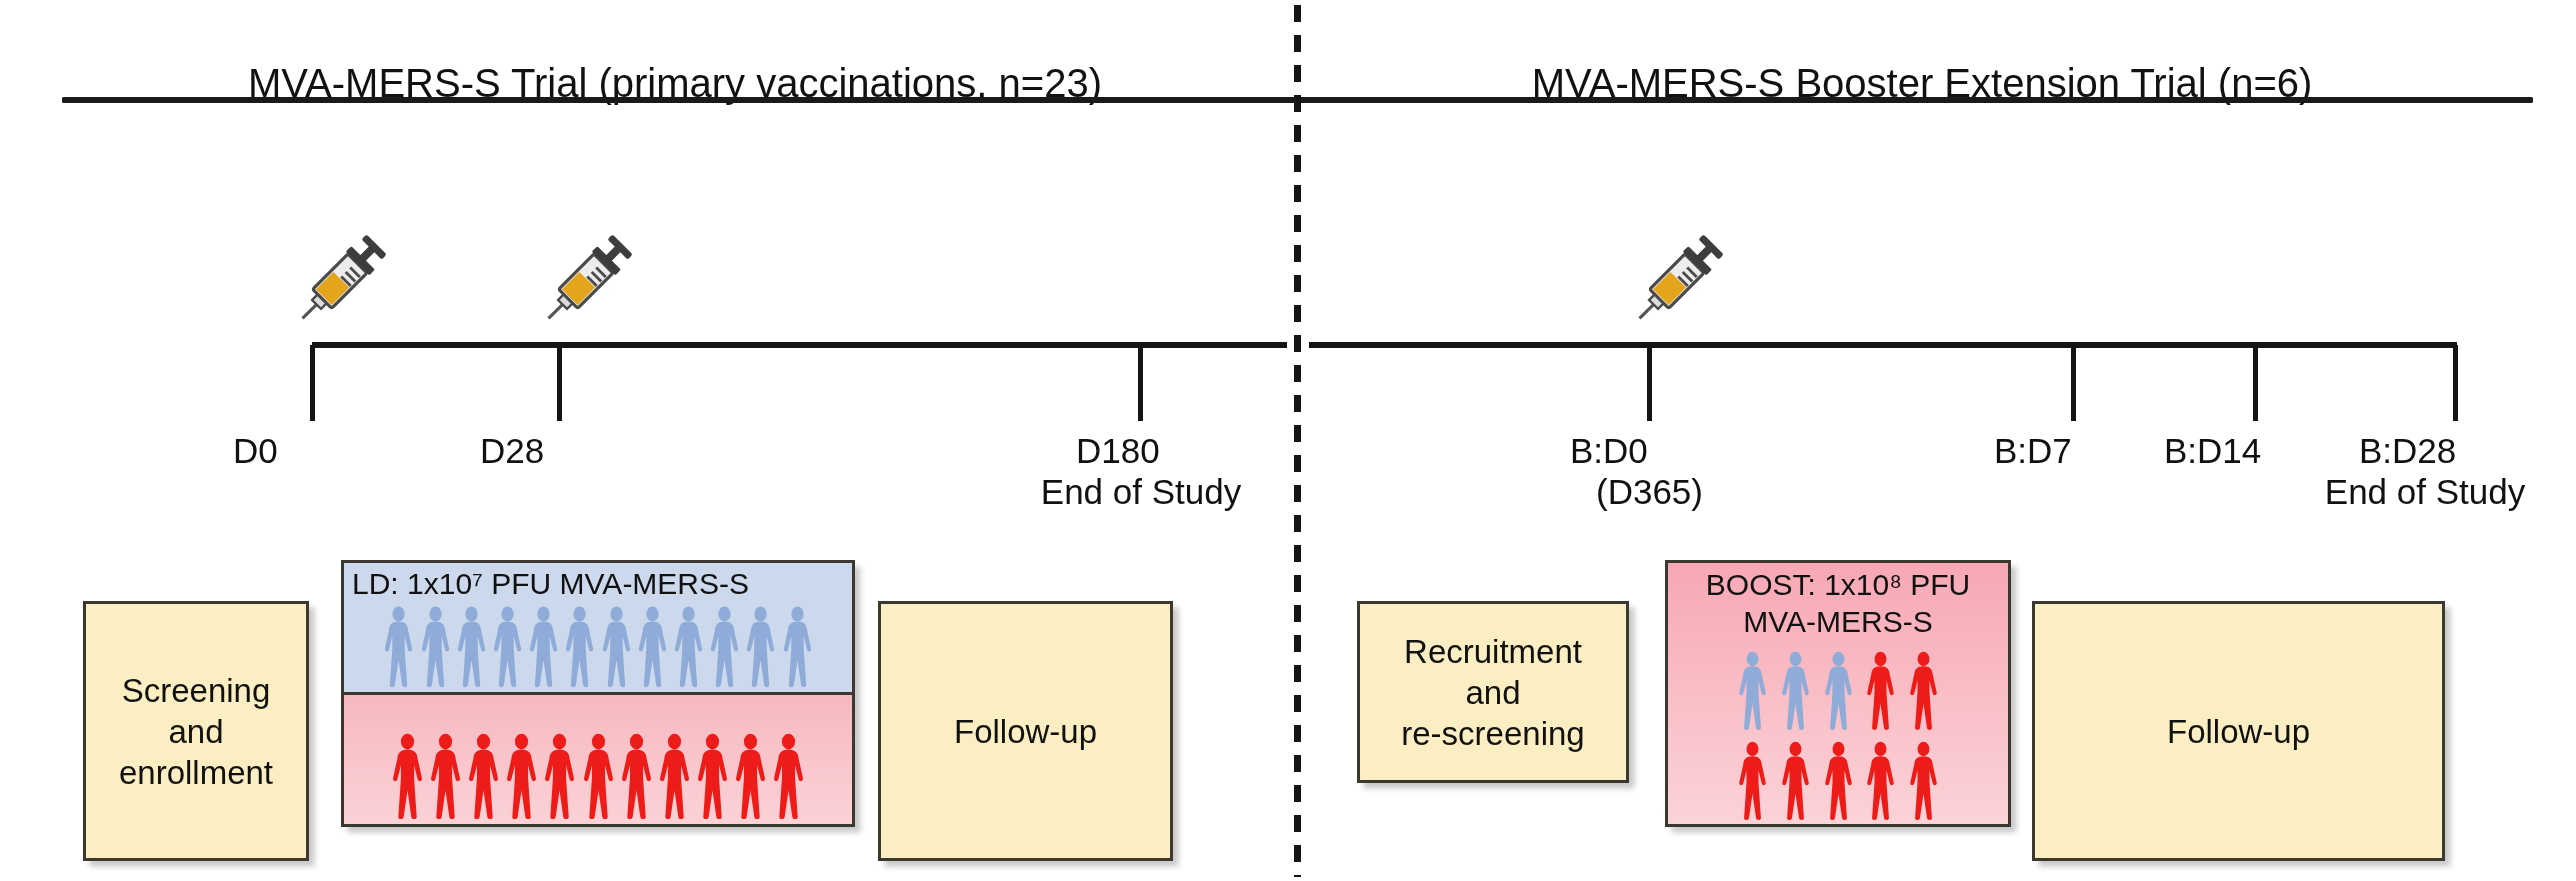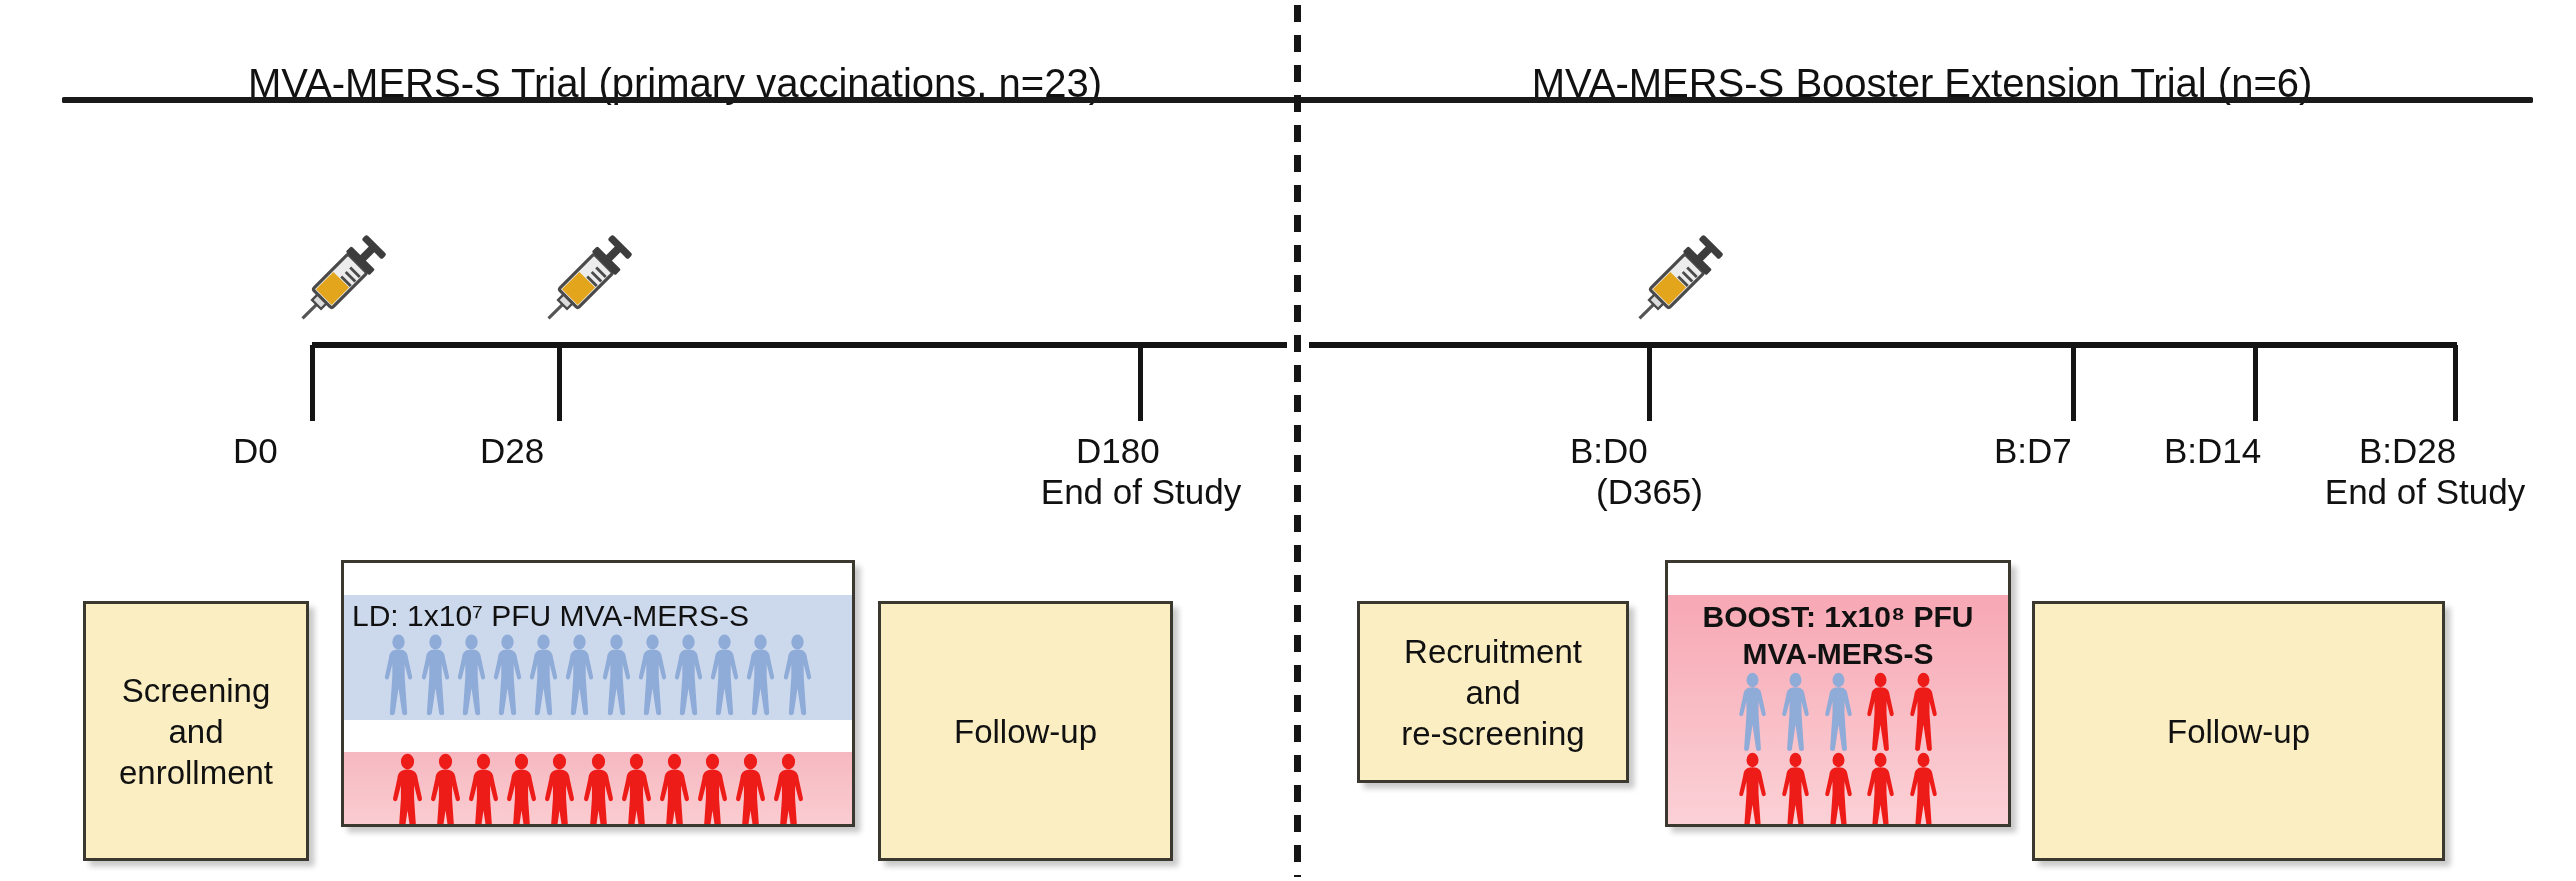--- a/index.html
+++ b/index.html
@@ -47,27 +47,27 @@
   .box-yellow{background:#faeec2;}
   .box-label{font-size:33px; line-height:41px; text-align:center; color:#111;
              white-space:pre-line;}
 
   
   .dose-wrap{position:absolute; box-sizing:border-box;
              border:3.2px solid #3b382f;
              box-shadow:5.6px 5.6px 5.6px rgba(0,0,0,0.22);
              display:flex; flex-direction:column; overflow:hidden;}
   .dose-panel{flex:1 1 0; position:relative; display:flex;
-              flex-direction:column; justify-content:flex-start;margin-top:32px;}
+              flex-direction:column; justify-content:flex-start;}
   .panel-ld{background:#ccd9ed;}
   .panel-hd{background:linear-gradient(to bottom,#f6b8c0,#fbd2d6);}
   .panel-boost{background:linear-gradient(to bottom,#f7a8b4,#fbd3d8);}
   .dose-title{font-size:30px; line-height:35px; color:#111;
               padding:3.2px 0 0 8px; white-space:nowrap;}
-  .dose-title.center{text-align:center; padding-left:0;font-weight:bold;}
+  .dose-title.center{text-align:center; padding-left:0;}
   .people-row{display:flex; align-items:flex-end; justify-content:center;
               gap:3.2px; flex:1 1 auto; padding:0 4.8px 3.2px 4.8px;}
   .person{display:block;}
 
   
   .panel-sep{height:3.2px; background:#3b382f;}
 </style>
 </head>
 <body>
 

